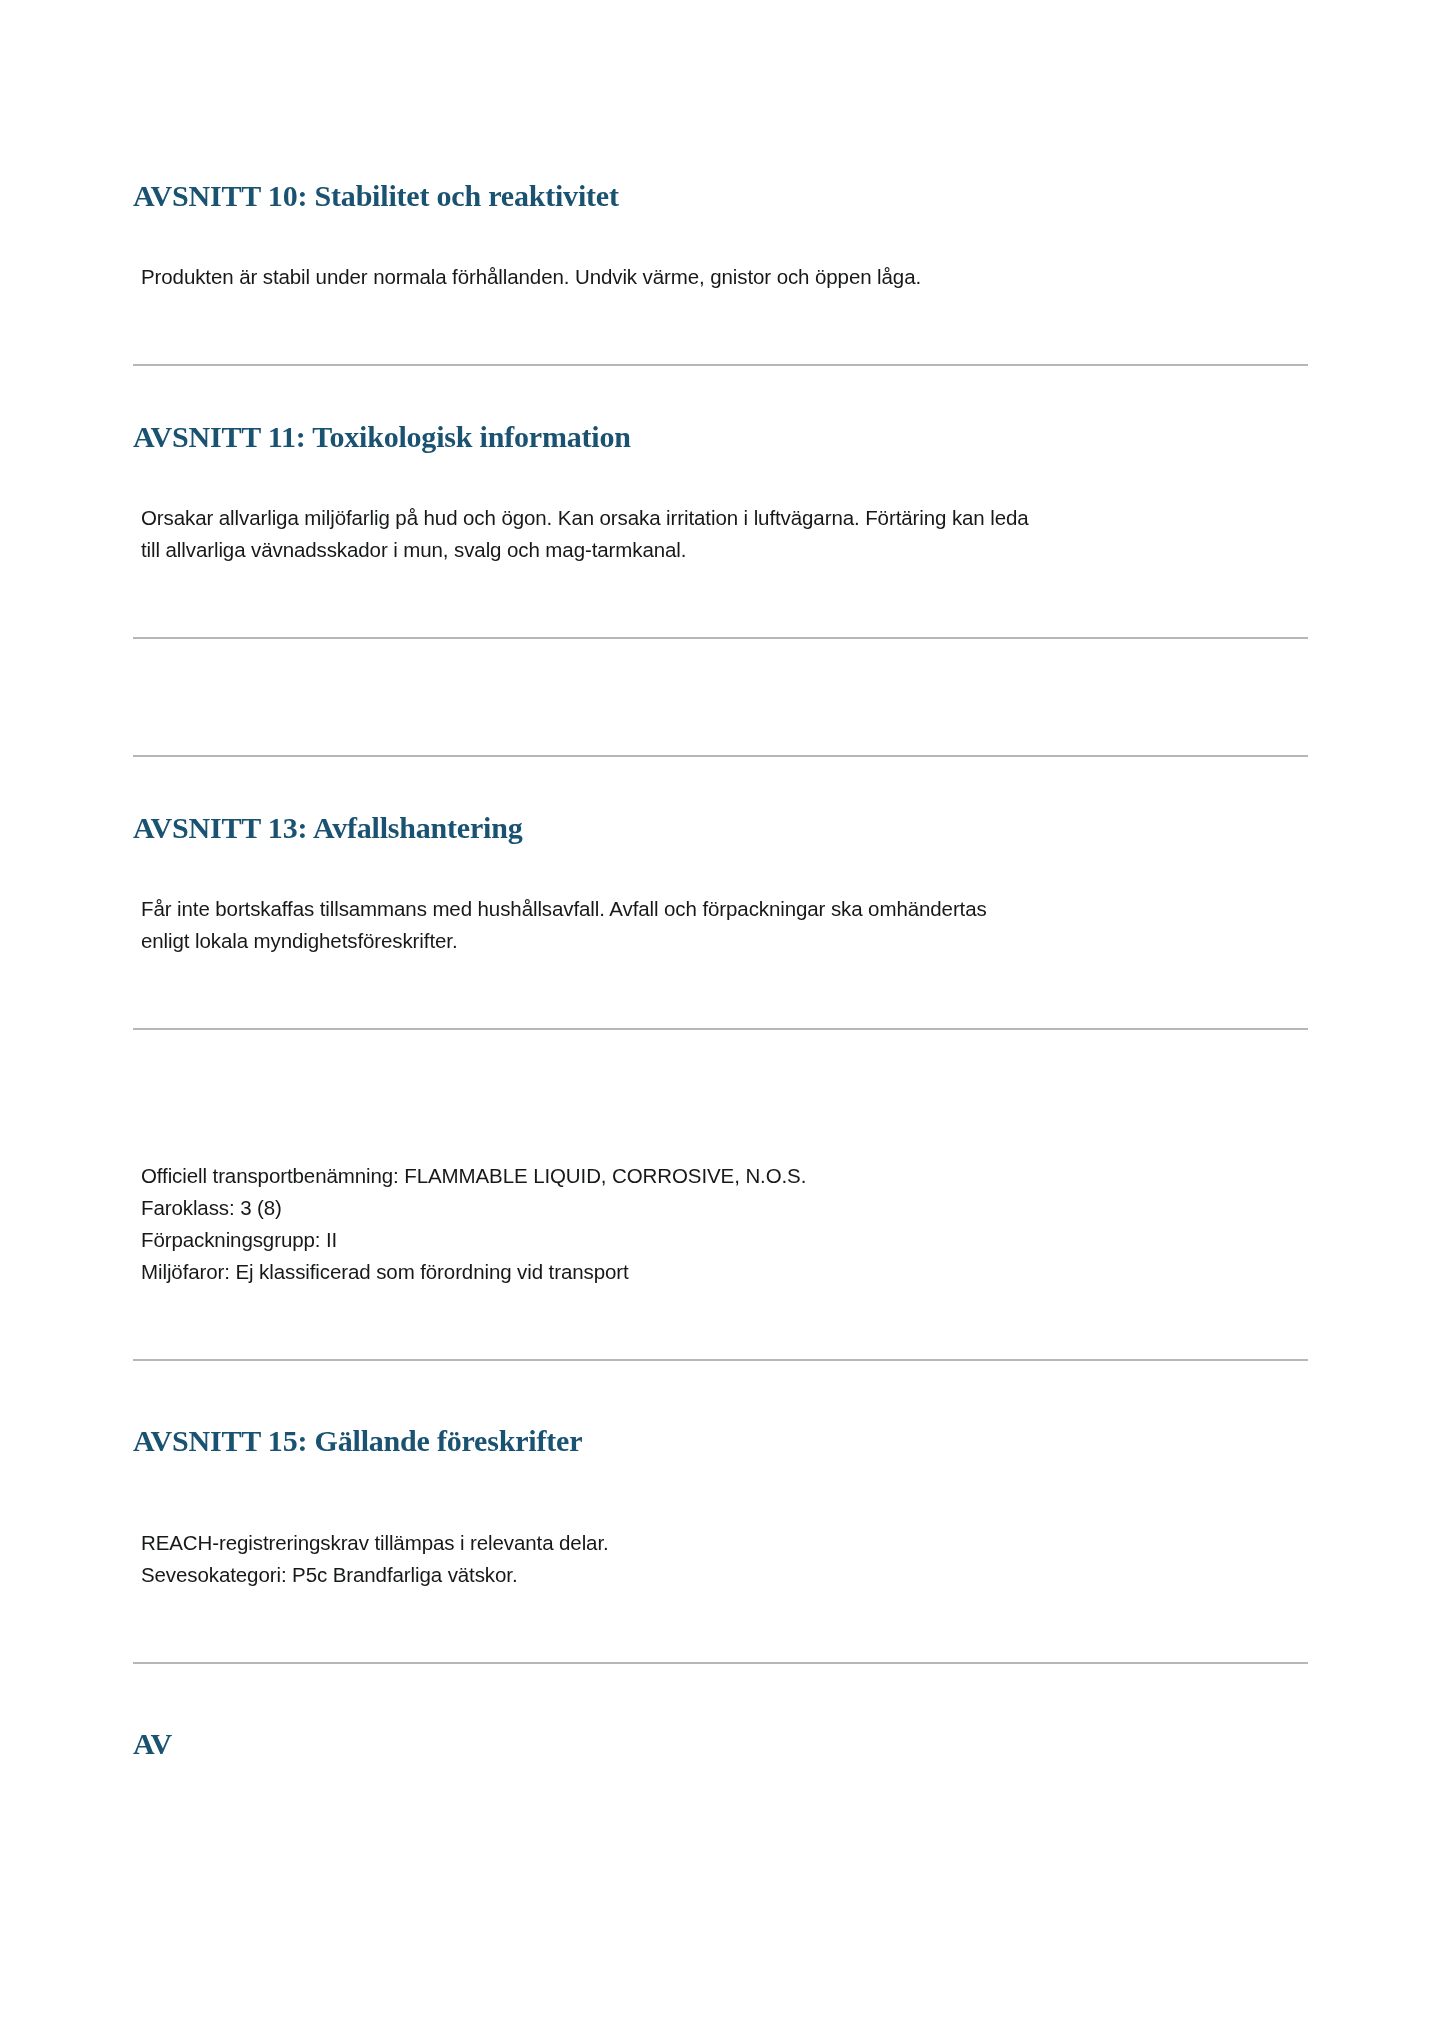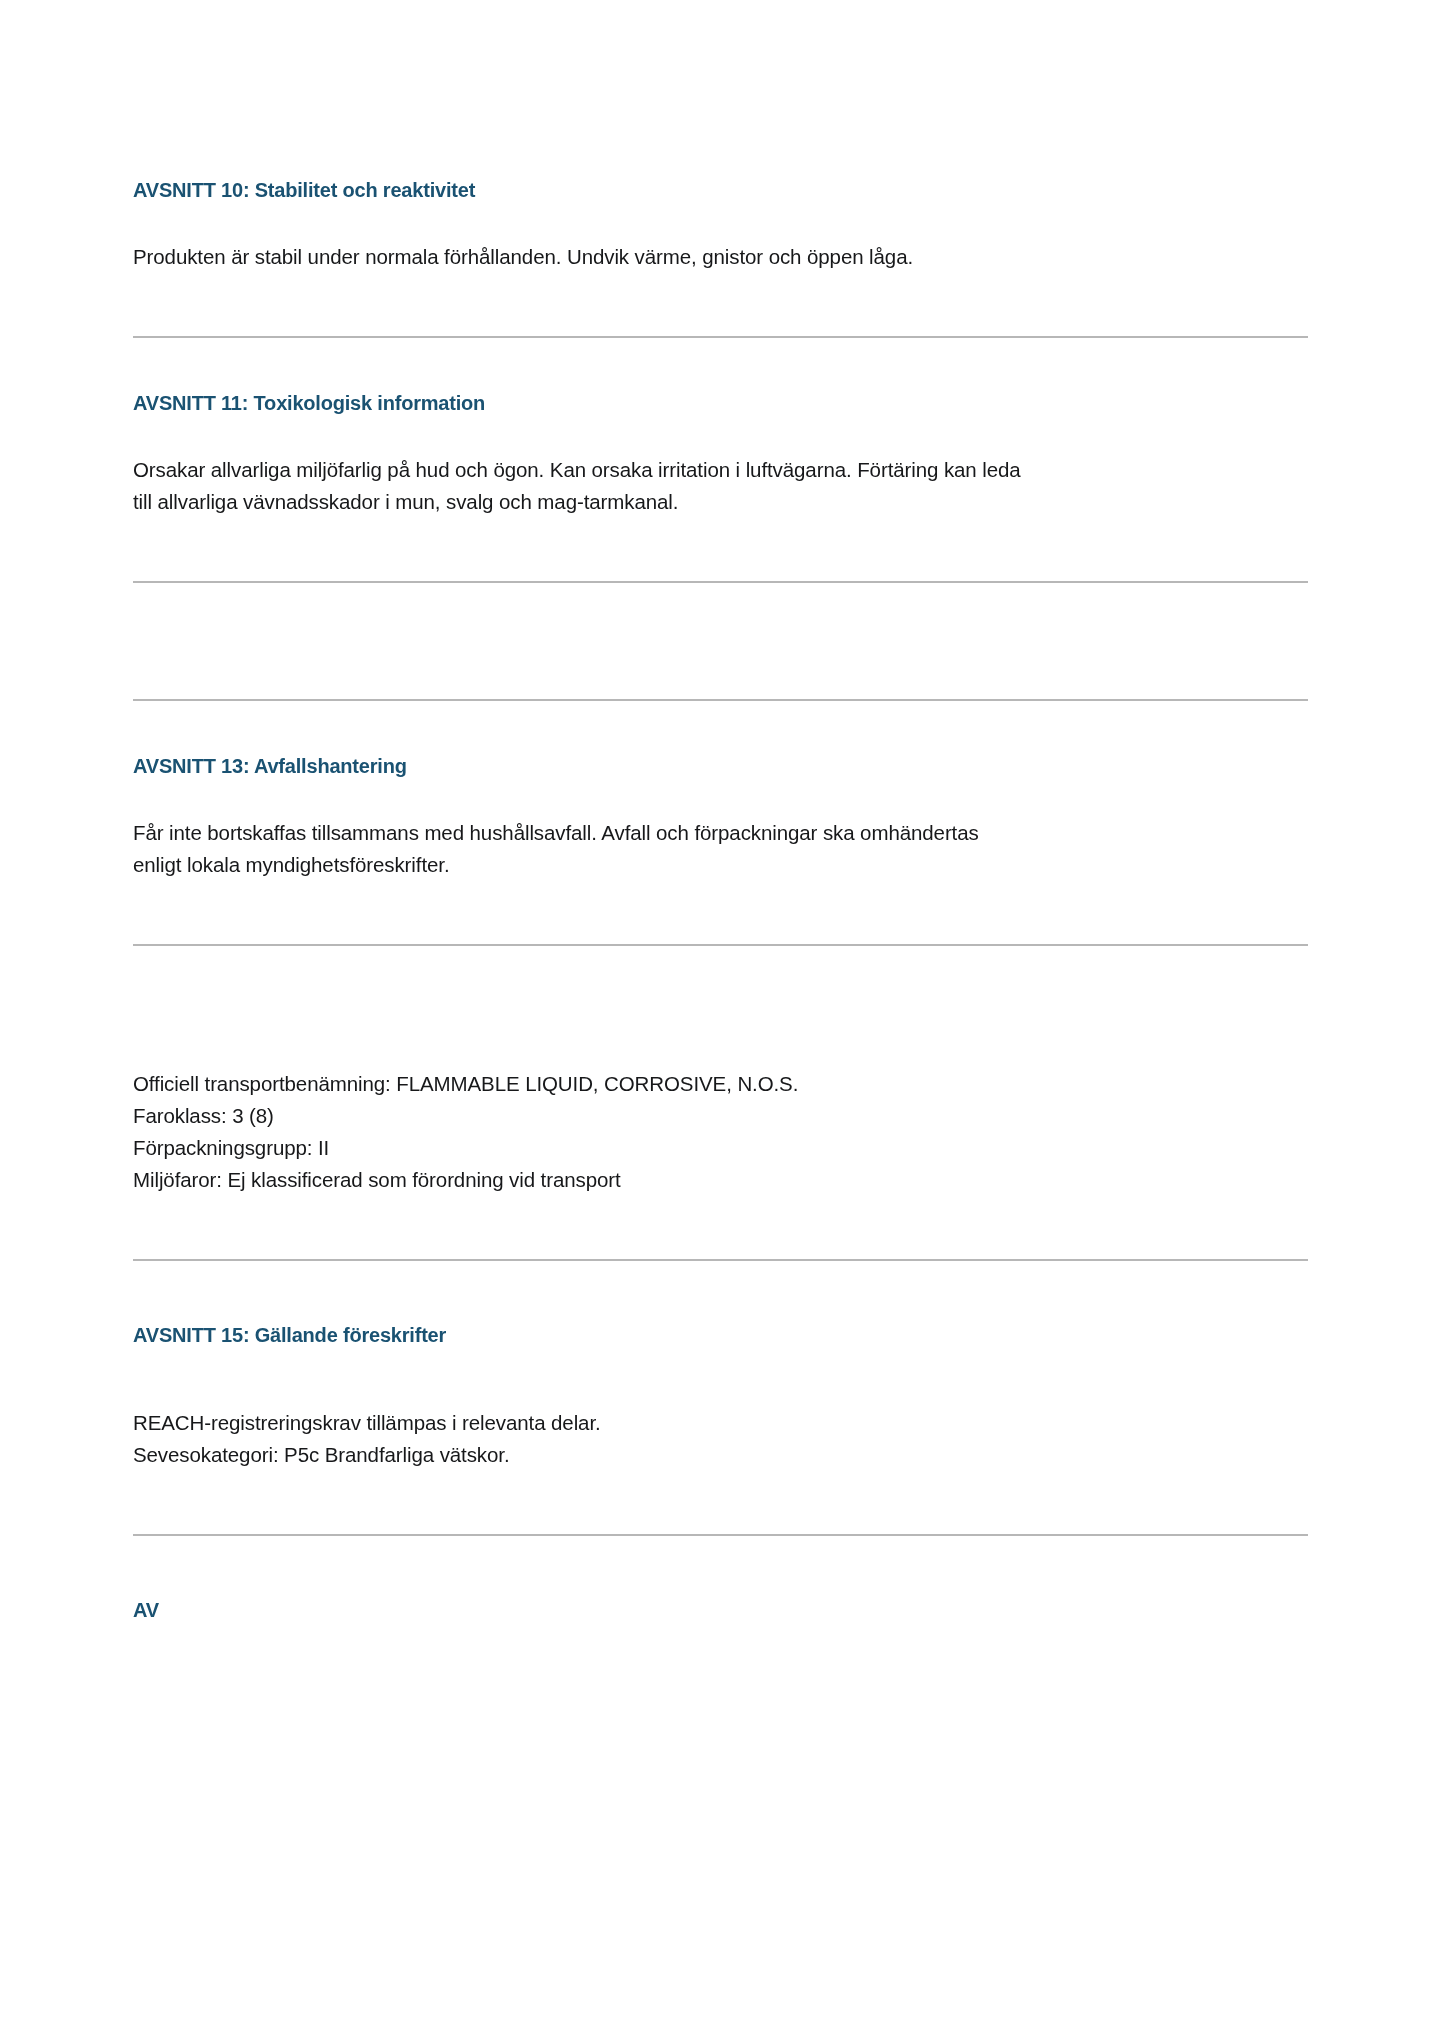--- a/index.html
+++ b/index.html
@@ -23,35 +23,35 @@
     overflow: hidden;
   }
   .content {
     position: absolute;
     left: 133px;
     top: 0;
     width: 1175px;
   }
   .section-heading {
     color: #1a5272;
-    font-family: Liberation Sans, sans-serif;
+    font-family: Liberation Serif, serif;
     font-weight: bold;
-    font-size: 20px;
+    font-size: 30px;
     letter-spacing: -0.2px;
     line-height: 1.2;
     margin: 0;
     padding: 0;
   }
   .section-body {
     color: #17181a;
     font-family: "Liberation Sans", sans-serif;
     font-size: 20.5px;
     line-height: 32px;
     letter-spacing: -0.1px;
-    margin: 0;
+    margin: 8px;
     padding: 0;
     max-width: 1160px;
   }
   .section-body .line {
     display: block;
   }
   .divider {
     border: none;
     border-top: 2px solid #b7b7b7;
     background: transparent;

